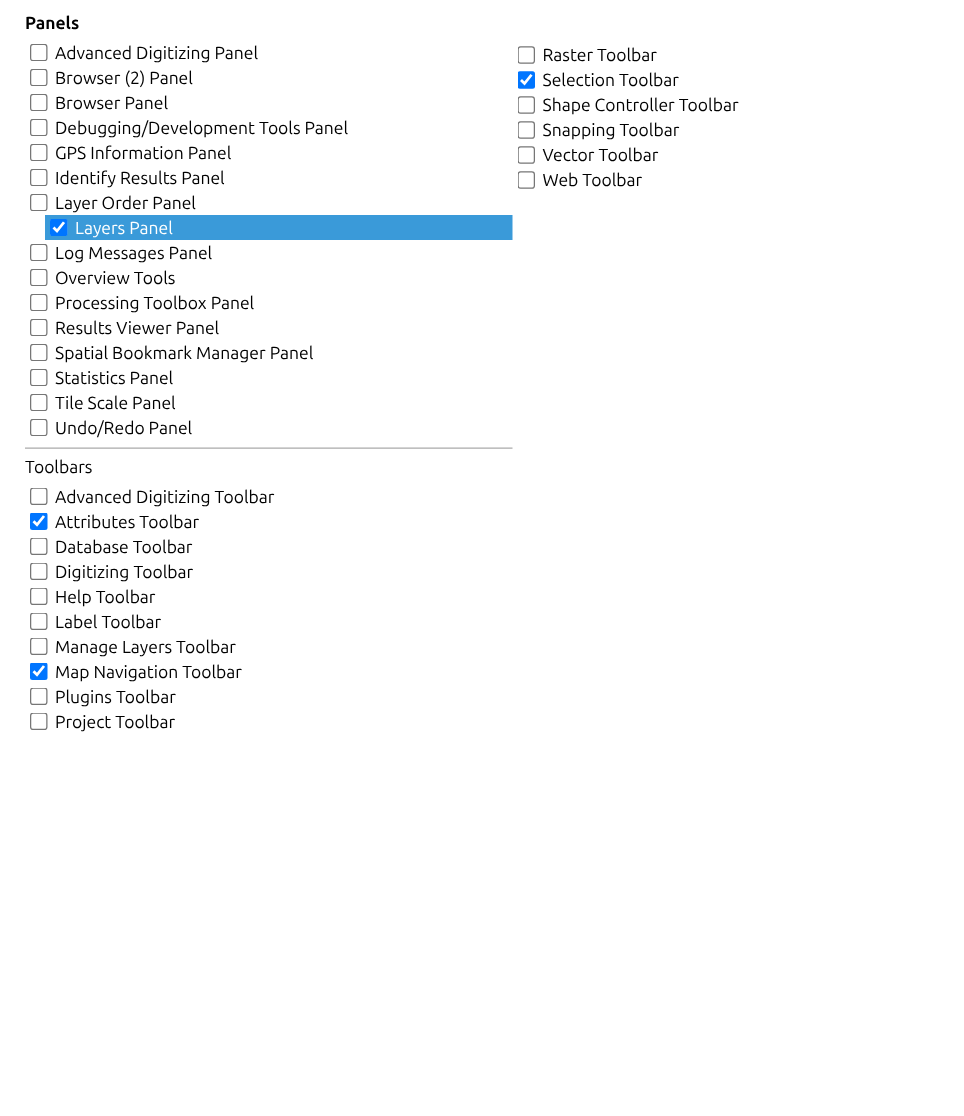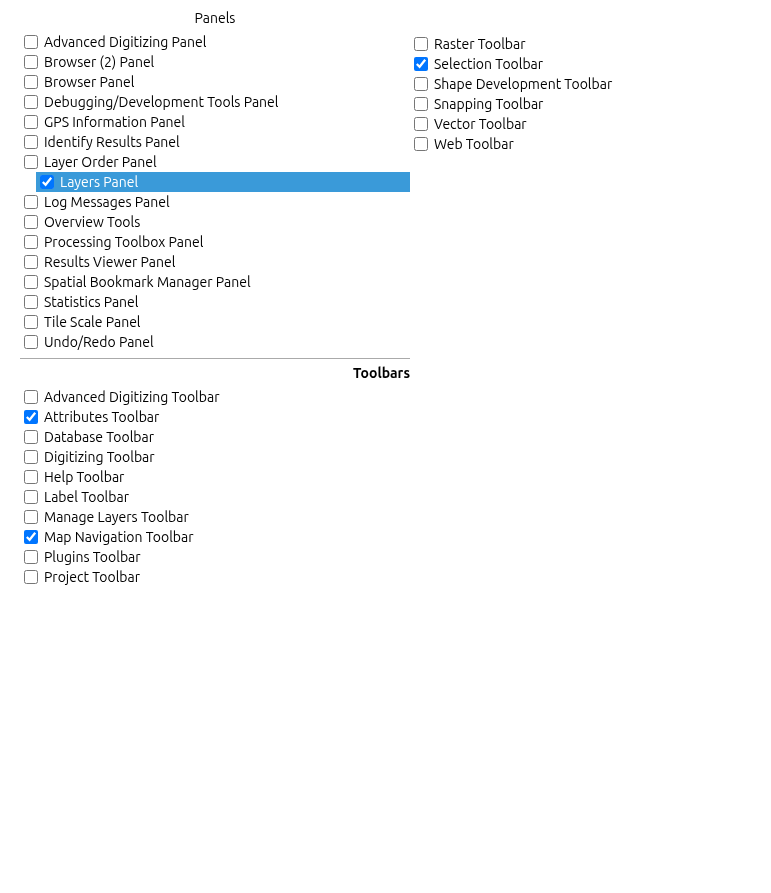--- a/index.html
+++ b/index.html
@@ -21,22 +21,21 @@
       gap: 0;
     }
     .left-col {
       width: 390px;
       flex-shrink: 0;
     }
     .right-col {
       flex: 1;
     }
     .section-header {
-      font-weight: normal;
-      text-align: center;
+      font-weight: bold;
       margin-bottom: 6px;
       font-size: 14px;
     }
     .item-row {
       display: flex;
       align-items: center;
       padding: 2px 4px;
       cursor: pointer;
       user-select: none;
     }
@@ -54,22 +53,22 @@
     }
     .item-label {
       font-size: 14px;
     }
     .divider {
       border: none;
       border-top: 1px solid #aaaaaa;
       margin: 6px 0;
     }
     .toolbars-header {
-      font-weight: bold;
-      text-align: right;
+      font-weight: normal;
+      text-align: left;
       margin-bottom: 6px;
       margin-top: 4px;
       font-size: 14px;
     }
   </style>
 </head>
 <body>
 
 <div class="columns">
 
@@ -193,21 +192,21 @@
         <div class="item-row">
           <input type="checkbox" style="">
           <span class="item-label">Raster Toolbar</span>
         </div>
         <div class="item-row">
           <input type="checkbox" checked="" style="">
           <span class="item-label">Selection Toolbar</span>
         </div>
         <div class="item-row">
           <input type="checkbox" style="">
-          <span class="item-label">Shape Development Toolbar</span>
+          <span class="item-label">Shape Controller Toolbar</span>
         </div>
         <div class="item-row">
           <input type="checkbox" style="">
           <span class="item-label">Snapping Toolbar</span>
         </div>
         <div class="item-row">
           <input type="checkbox" style="">
           <span class="item-label">Vector Toolbar</span>
         </div>
         <div class="item-row">

